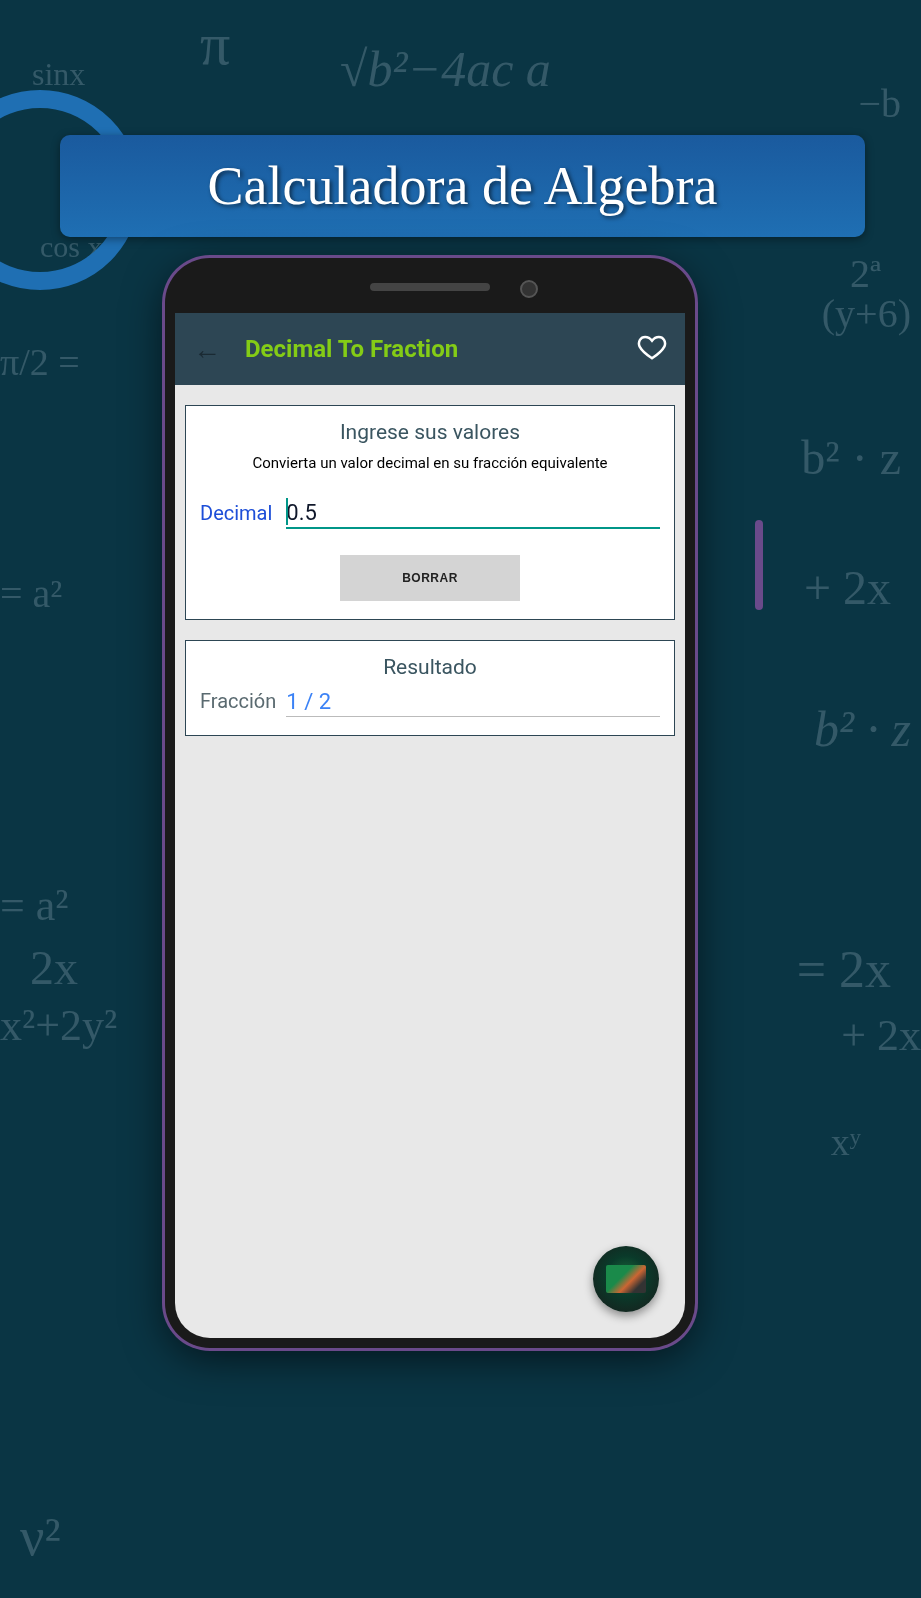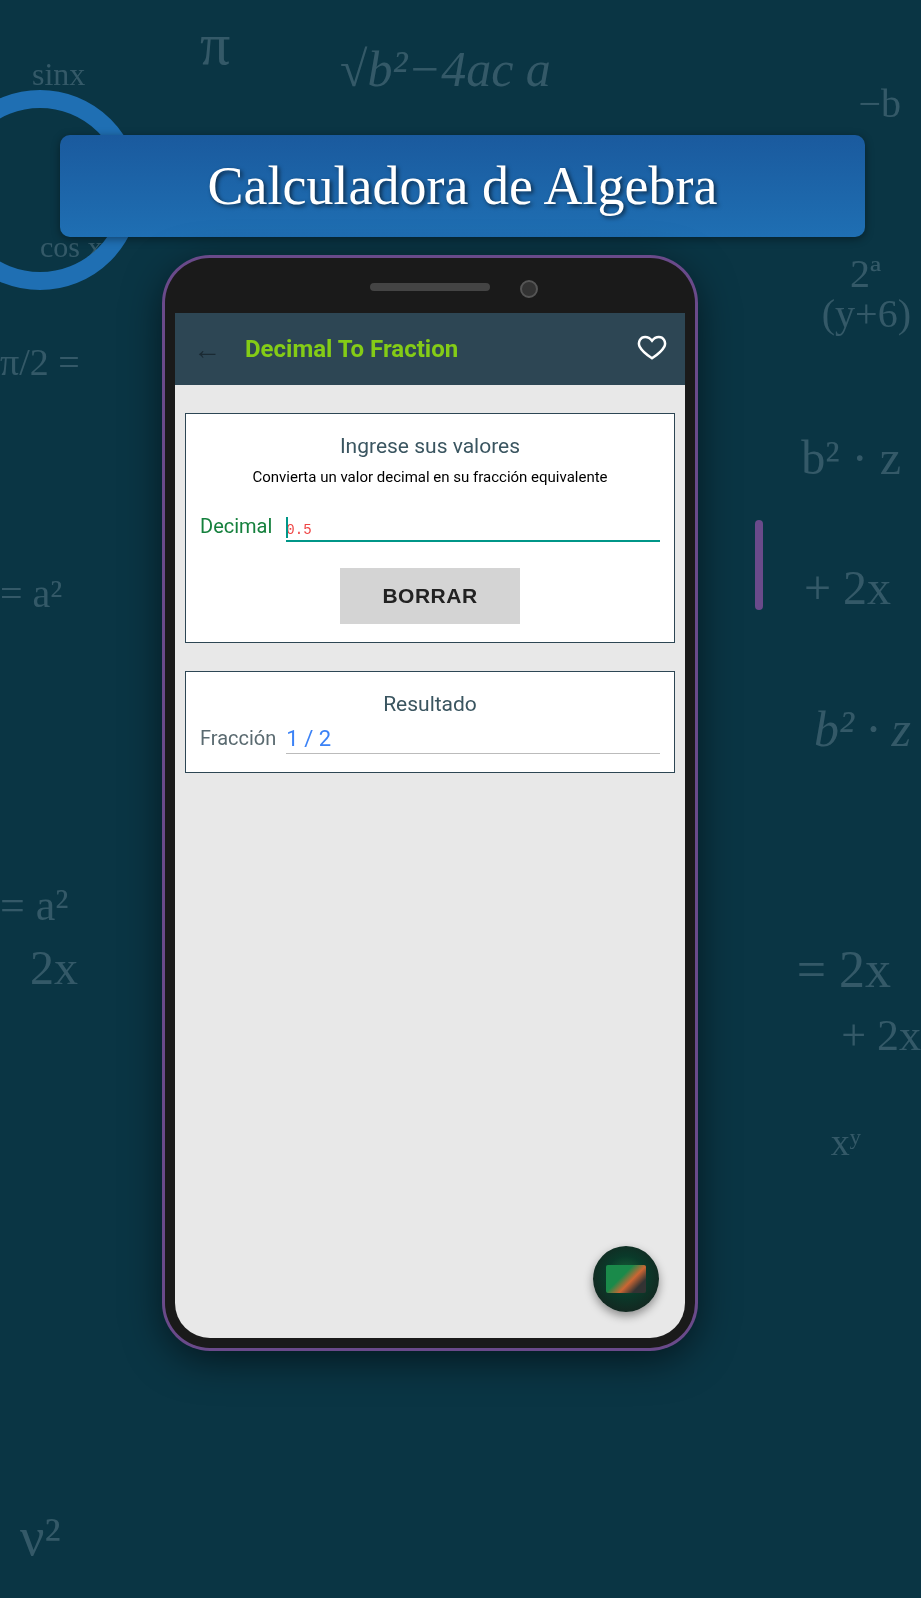--- a/index.html
+++ b/index.html
@@ -145,22 +145,22 @@
   height: 30px;
   stroke: #fff;
   stroke-width: 2;
   fill: none;
 }
 
 
 .card {
   background: #fff;
   border: 1px solid #2d4654;
-  margin: 28px 10px;
-  padding: 20px 14px 18px;
+  margin: 20px 10px;
+  padding: 14px 14px 18px;
 }
 
 .card-title {
   text-align: center;
   font-size: 21px;
   color: #3a5560;
   margin-bottom: 10px;
 }
 .card-subtitle {
   text-align: center;
@@ -169,55 +169,54 @@
   margin-bottom: 28px;
 }
 
 .input-row {
   display: flex;
   align-items: flex-end;
   margin-bottom: 26px;
 }
 .input-label {
   font-size: 20px;
-  color: #15803d;
+  color: #1d4ed8;
   margin-right: 14px;
   padding-bottom: 4px;
 }
 .input-field {
   flex: 1;
   position: relative;
   border-bottom: 2px solid #009688;
   padding-bottom: 2px;
 }
 .input-value {
-  font-size: 14px;
-  color: #ef4444;
-  font-family: Liberation Mono, monospace;
+  font-size: 22px;
+  color: #0f172a;
 }
 .input-cursor {
   position: absolute;
   left: 0;
   top: -2px;
   bottom: 2px;
   width: 2px;
   background: #009688;
 }
 
 .button-row {
   display: flex;
   gap: 28px;
   justify-content: center;
 }
 .btn {
   background: #d4d4d4;
   border: none;
   padding: 16px 0;
   width: 180px;
-  font-size: 21px;
+  font-size: 12px;
   font-weight: 700;
   color: #222;
   cursor: pointer;
   letter-spacing: 0.5px;
 }
 
 .result-row {
   display: flex;
   align-items: center;
 }
@@ -271,20 +270,21 @@
   <span style="top:250px;right:40px;font-size:40px;">2ª</span>
   <span style="top:290px;right:10px;font-size:40px;">(y+6)</span>
   <span style="top:340px;left:0px;font-size:38px;">π/2 =</span>
   <span style="top:430px;right:20px;font-size:48px;">b² · z</span>
   <span style="top:570px;left:0px;font-size:40px;">= a²</span>
   <span style="top:560px;right:30px;font-size:48px;">+ 2x</span>
   <span style="top:700px;right:10px;font-size:50px;font-style:italic;">b² · z</span>
   <span style="top:880px;left:0px;font-size:44px;">= a²</span>
   <span style="top:940px;left:30px;font-size:48px;">2x</span>
   <span style="top:940px;right:30px;font-size:52px;">= 2x</span>
+  <span style="top:1000px;left:0px;font-size:44px;">x²+2y²</span>
   <span style="top:1010px;right:0px;font-size:44px;">+ 2x</span>
   <span style="top:1120px;right:60px;font-size:38px;">xʸ</span>
   <span style="bottom:30px;left:20px;font-size:54px;">ν²</span>
 </div>
 
 <div class="bg-circle"></div>
 
 <div class="banner">
   <div class="banner-text">Calculadora de Algebra</div>
 </div>

